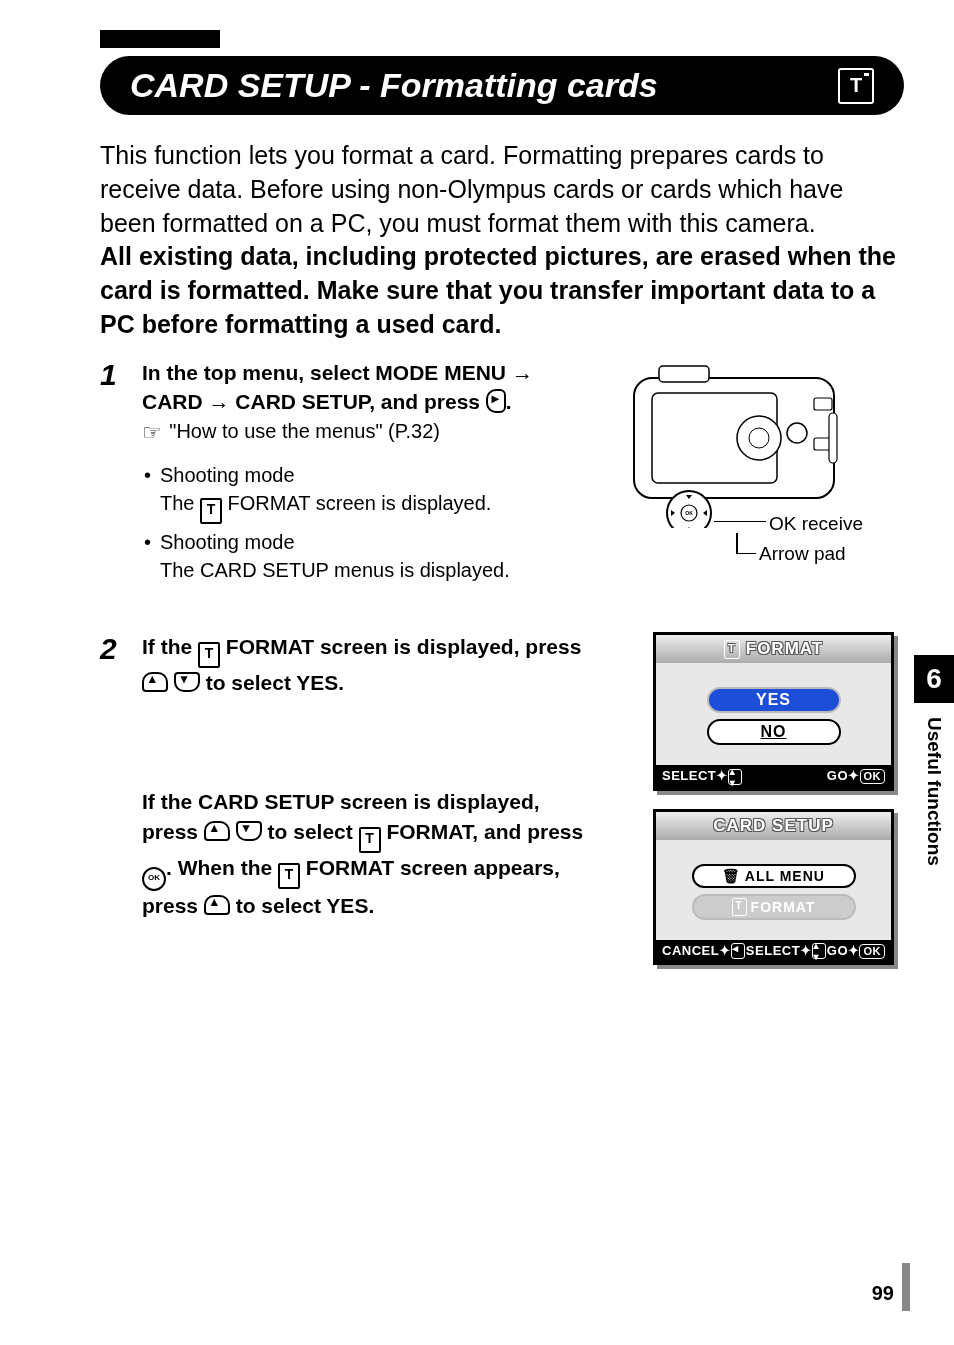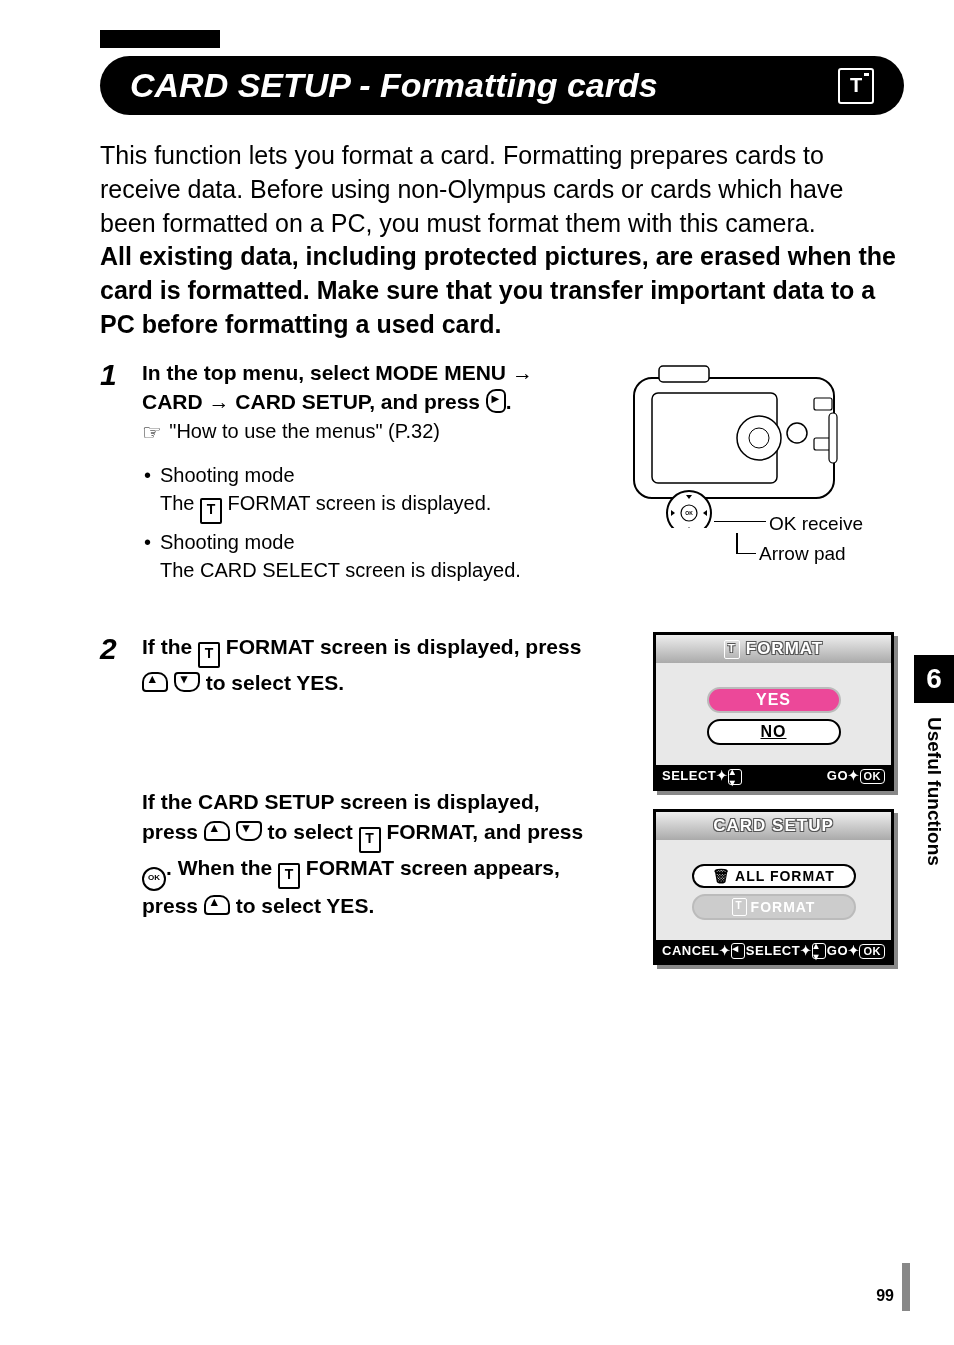--- a/index.html
+++ b/index.html
@@ -176,21 +176,21 @@
     margin: 6px auto;
     width: 110px;
     font-weight: bold;
     letter-spacing: 1px;
     font-size: 16px;
     display:flex;
     align-items:center;
     justify-content:center;
     gap:4px;
   }
-  .btn-yes { background:#ec4899; color:#fff; border-color:#bbb;}
+  .btn-yes { background:#1d4ed8; color:#fff; border-color:#bbb;}
   .btn-no  { background:#fff; color:#000; border-color:#000;text-decoration:underline;}
   .btn-erase { background:#fff; color:#000; border-color:#000; width:140px; font-size:14px;}
   .btn-format{ background:#ccc; color:#fff; border-color:#bbb; width:140px; font-size:14px;}
   .screen-footer {
     background: #000;
     color: #fff;
     font-size: 13px;
     font-weight: bold;
     padding: 3px 6px;
     display: flex;
@@ -293,21 +293,21 @@
     writing-mode: vertical-rl;
     font-size: 19px;
     font-weight: bold;
     padding: 14px 0;
     margin: 0 auto;
   }
   .page-num {
     position: absolute;
     bottom: 30px;
     right: 60px;
-    font-size: 16px;
+    font-size: 20px;
     font-weight: bold;
   }
   .page-num-bar {
     position: absolute;
     bottom: 24px;
     right: 44px;
     width: 8px;
     height: 48px;
     background: #888;
   }
@@ -358,21 +358,21 @@
             <span>In the top menu, select MODE MENU </span>→<span> CARD </span>→<span> CARD SETUP, and press </span><span class="inline-icon-right"></span><span>.</span>
           </span><br>
           <span class="ref"><span class="inline-icon-ref">☞</span><span> "How to use the menus" (P.32)</span></span>
           <ul>
             <li>
               <span>Shooting mode</span>
               <span class="sub"><span>The </span><span class="inline-icon-card">T</span><span> FORMAT screen is displayed.</span></span>
             </li>
             <li>
               <span>Shooting mode</span>
-              <span class="sub">The CARD SELECT screen is displayed.</span>
+              <span class="sub">The CARD SETUP menus is displayed.</span>
             </li>
           </ul>
         </div>
         <div class="figure-col">
           <div class="camera-fig">
             <svg class="camera-svg" viewBox="0 0 240 170">
               <rect x="20" y="20" width="200" height="120" rx="18" fill="#fff" stroke="#000" stroke-width="2"></rect>
               <rect x="38" y="35" width="125" height="90" rx="6" fill="#fff" stroke="#000" stroke-width="1.5"></rect>
               <circle cx="145" cy="80" r="22" fill="#fff" stroke="#000" stroke-width="1.5"></circle>
               <circle cx="145" cy="80" r="10" fill="none" stroke="#000" stroke-width="1"></circle>
@@ -428,21 +428,21 @@
               <span><span>SELECT</span>✦<span class="updown-box"></span></span>
               <span><span>GO</span>✦<span class="okbox">OK</span></span>
             </div>
           </div>
 
           <div class="screen">
             <div class="screen-header">CARD SETUP</div>
             <div class="screen-body">
               <div class="btn-pill btn-erase">
                   <span class="erase-icon">🗑</span>
-                  <span>ALL FORMAT</span>
+                  <span>ALL MENU</span>
                 </div>
               <div class="btn-pill btn-format">
                   <span class="tiny-card-icon-grey">T</span> 
                   <span>FORMAT</span>
                 </div>
             </div>
             <div class="screen-footer three">
               <span><span>CANCEL</span>✦<span class="left-box"></span></span>
               <span><span>SELECT</span>✦<span class="updown-box"></span></span>
               <span><span>GO</span>✦<span class="okbox">OK</span></span>

